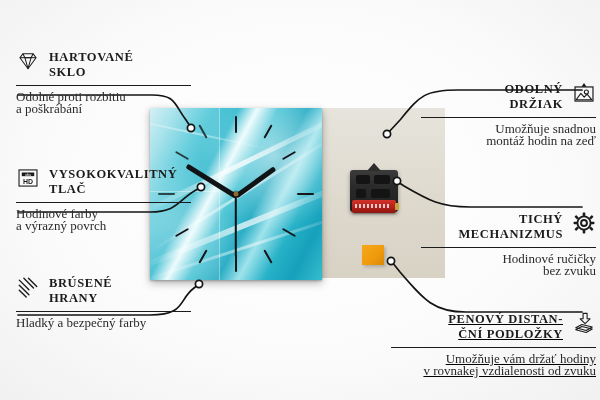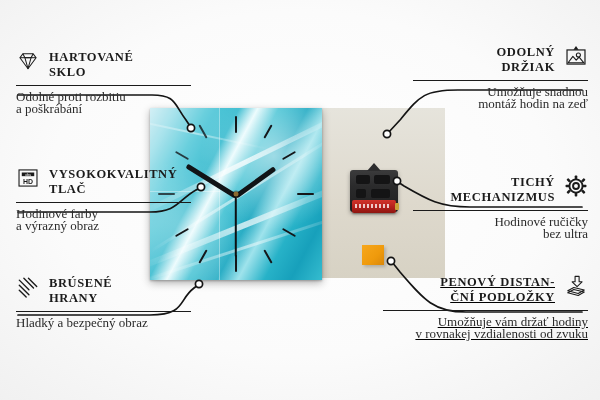--- a/index.html
+++ b/index.html
@@ -79,21 +79,21 @@
     background:linear-gradient(135deg,#f7a71c 0%,#ef9a0c 60%,#d9870a 100%);
     box-shadow:2px 2px 3px rgba(0,0,0,.18);
   }
 
   
   #wires{position:absolute;left:0;top:0;width:600px;height:400px;}
 
   
   .feat{position:absolute;width:175px;}
   .feat.left{left:16px;text-align:left;}
-  .feat.right{right:12px;text-align:right;}
+  .feat.right{right:4px;text-align:right;margin-top:37px;}
   .head{display:flex;align-items:flex-start;gap:9px;}
   .feat.right .head{flex-direction:row-reverse;}
   .ttl{
     font-family:"Liberation Serif", serif;
     font-weight:bold;font-size:12.5px;letter-spacing:.6px;color:#1b1b1b;
     line-height:15px;text-transform:uppercase;flex:1;
   }
   .ico{width:24px;height:22px;flex:none;color:#1b1b1b;display:block;}
   .rule{height:1px;background:#1b1b1b;margin:5px 0 5px 0;}
   .sub{
@@ -210,21 +210,21 @@
         <text x="12" y="18.3" text-anchor="middle" font-size="7.6" fill="currentColor" font-family="Liberation Sans, sans-serif" font-weight="bold">HD</text>
       </svg>
       <div class="ttl">
         <div>VYSOKOKVALITNÝ</div>
         <div>TLAČ</div>
       </div>
     </div>
     <div class="rule"></div>
     <div class="sub">
       <span>Hodinové farby</span>
-      <span>a výrazný obraz</span>
+      <span>a výrazný povrch</span>
     </div>
   </div>
 
   <div class="feat left" style="top:276px;">
     <div class="head">
       <svg class="ico" viewBox="0 0 24 24">
         <g stroke="currentColor" stroke-width="1.5" fill="none" stroke-linecap="round">
           <path d="M2.5 4.5 L13 15"></path>
             <path d="M2.5 10 L13 20.5"></path>
             <path d="M2.5 15.5 L10 23"></path>
@@ -232,21 +232,21 @@
             <path d="M12.5 2.5 L21.5 11.5"></path>
         </g>
       </svg>
       <div class="ttl">
         <div>BRÚSENÉ</div>
         <div>HRANY</div>
       </div>
     </div>
     <div class="rule"></div>
     <div class="sub">
-      <span>Hladký a bezpečný obraz</span>
+      <span>Hladký a bezpečný farby</span>
       <span></span>
     </div>
   </div>
 
   <div class="feat right" style="top:45px;">
     <div class="head">
       <svg class="ico" viewBox="0 0 24 24">
         <path d="M12 1.2 L9.2 5.2 H14.8 Z" fill="currentColor"></path>
         <rect x="2.2" y="5.4" width="19.6" height="15.4" fill="none" stroke="currentColor" stroke-width="1.3"></rect>
         <circle cx="14.6" cy="11" r="2.2" fill="none" stroke="currentColor" stroke-width="1.2"></circle>
@@ -283,21 +283,21 @@
         </g>
       </svg>
       <div class="ttl">
         <div>TICHÝ</div>
         <div>MECHANIZMUS</div>
       </div>
     </div>
     <div class="rule"></div>
     <div class="sub">
       <span>Hodinové ručičky</span>
-      <span>bez ultra</span>
+      <span>bez zvuku</span>
     </div>
   </div>
 
   <div class="feat right" style="top:275px;width:205px;text-decoration:underline;">
     <div class="head">
       <svg class="ico" viewBox="0 0 24 24">
         <path d="M11 1.5 H15.4 V7.4 H18.6 L13.2 12.6 L7.8 7.4 H11 Z" fill="none" stroke="currentColor" stroke-width="1.2" stroke-linejoin="round"></path>
         <path d="M3 17.2 L9.6 13.6 L21 16.4 L14.4 20.2 Z" fill="none" stroke="currentColor" stroke-width="1.2" stroke-linejoin="round"></path>
         <path d="M3 19.4 L9.6 15.8 L21 18.6 L14.4 22.4 Z" fill="none" stroke="currentColor" stroke-width="1.2" stroke-linejoin="round"></path>
       </svg>

